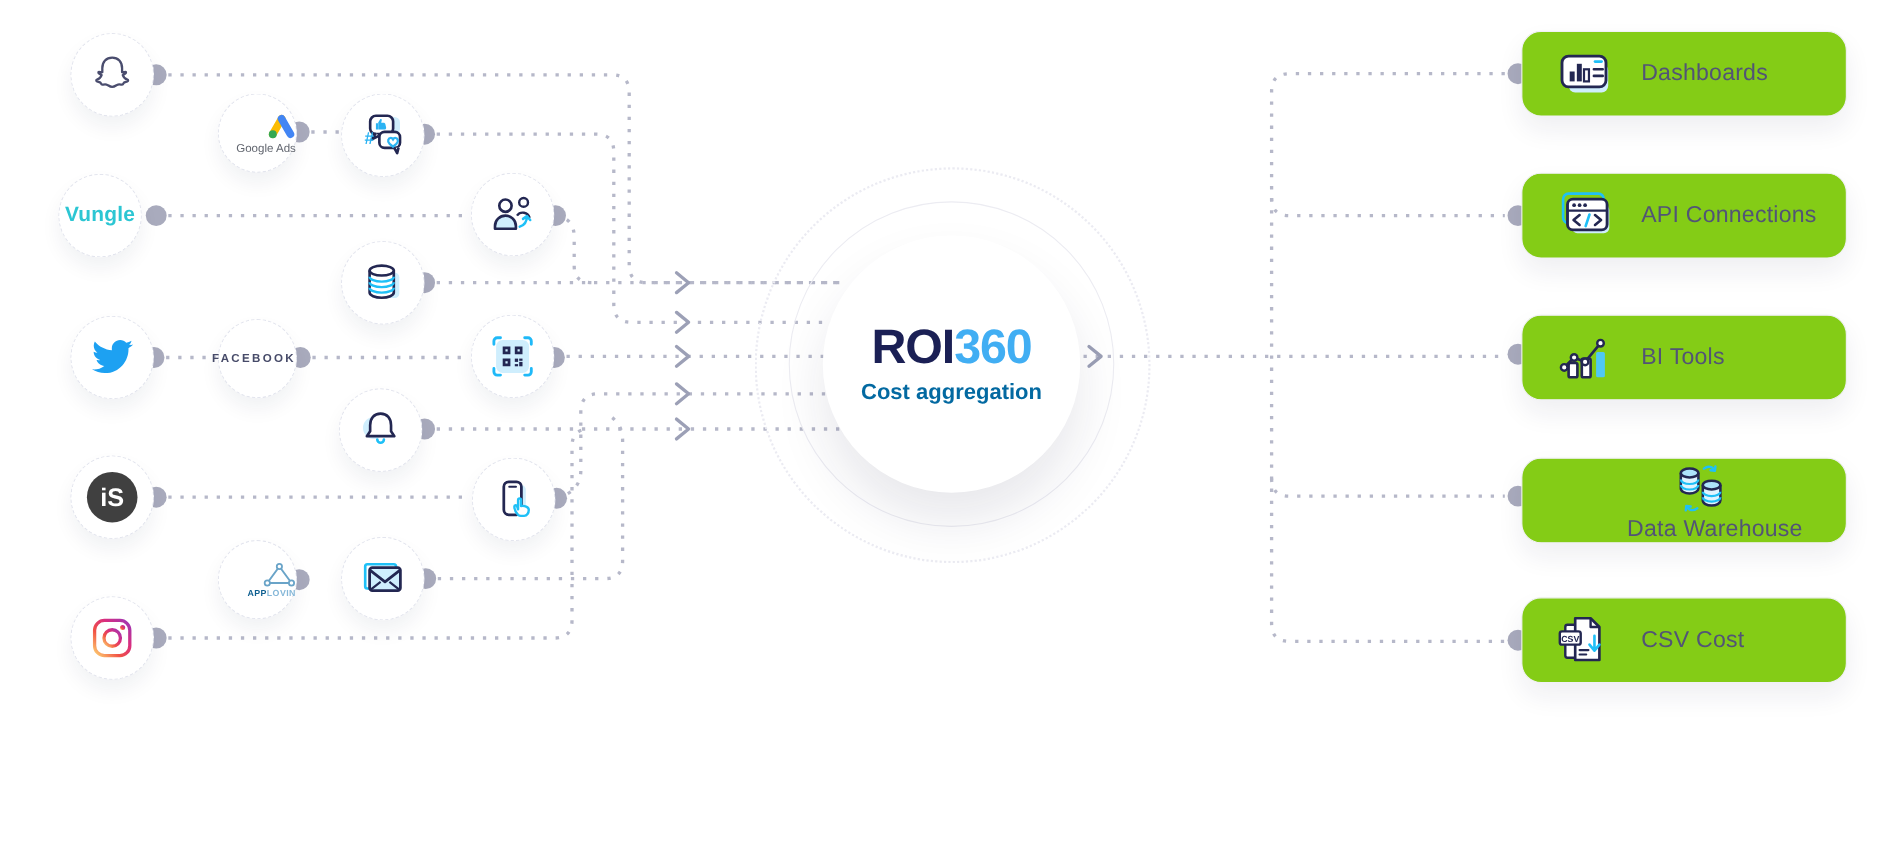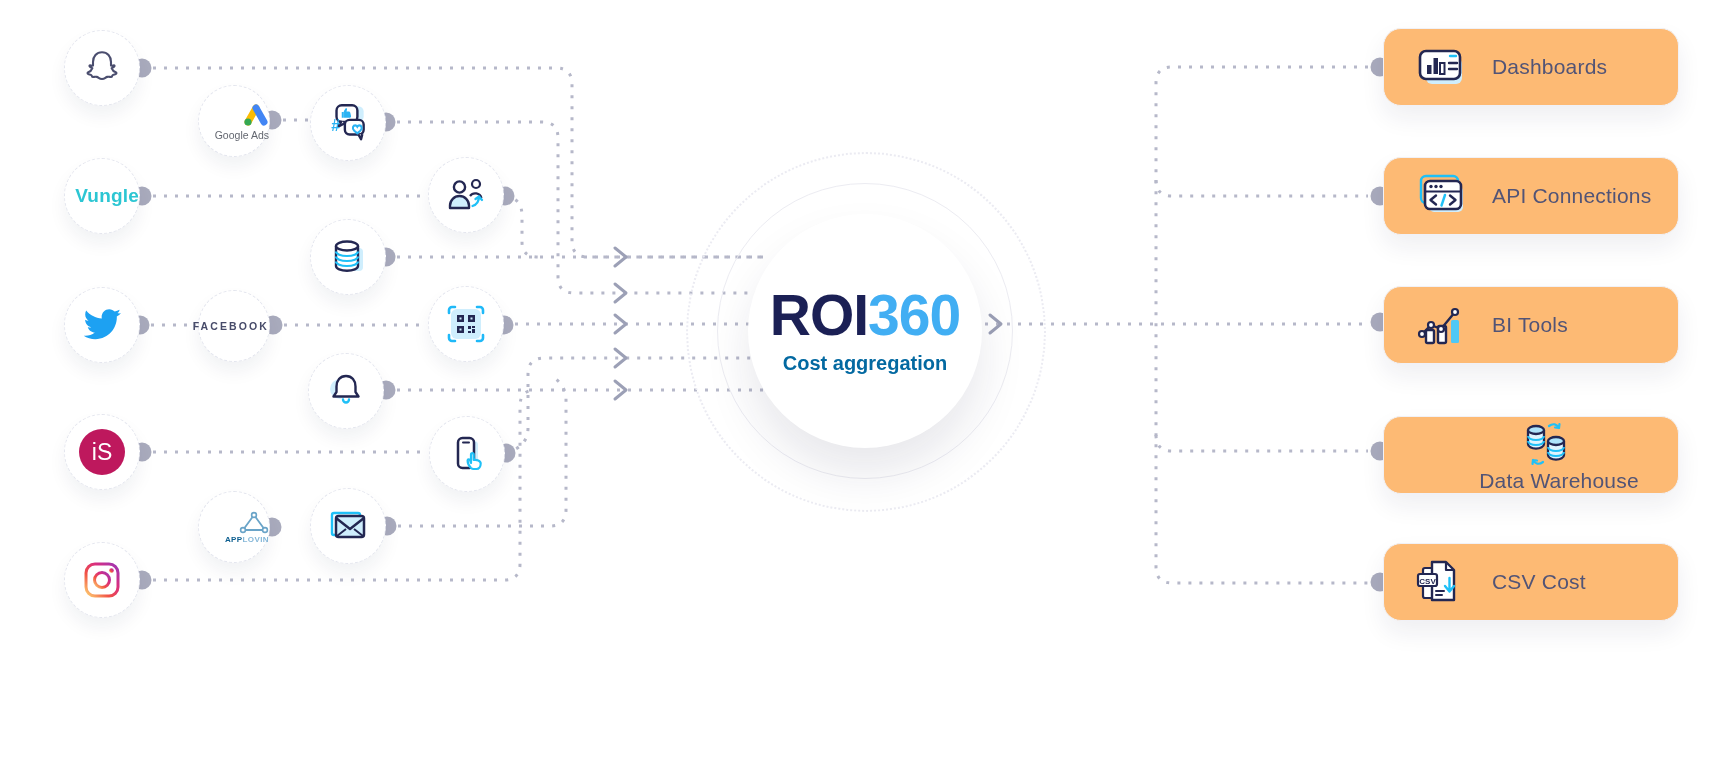--- a/index.html
+++ b/index.html
@@ -9,42 +9,42 @@
 
   
   .node{position:absolute;background:#fff;border-radius:50%;
         border:1px dashed #e3e5ee;box-shadow:0 10px 18px rgba(25,28,70,.06);
         display:flex;align-items:center;justify-content:center;flex-direction:column;box-sizing:border-box;}
   .n76{width:76px;height:76px;}
   .n72{width:72px;height:72px;align-items:flex-end;}
   .vungle-text{color:#2cc6d3;font-size:19px;font-weight:700;letter-spacing:.2px;}
   .fb-text{color:#474b69;font-size:10.5px;font-weight:700;letter-spacing:2.1px;}
   .gads-label{color:#636770;font-size:10.5px;margin-top:2px;}
-  .is-badge{width:46px;height:46px;border-radius:50%;background:#be185d;color:#fff;
-            display:flex;align-items:center;justify-content:center;font-size:23px;font-weight:400;}
+  .is-badge{width:46px;height:46px;border-radius:50%;background:#404040;color:#fff;
+            display:flex;align-items:center;justify-content:center;font-size:23px;font-weight:700;}
   .al-text{font-size:8px;letter-spacing:.4px;margin-top:1px;}
   .al-b{color:#0e5f90;font-weight:700;}
   .al-l{color:#85b7d8;font-weight:700;}
 
   
   .hub{position:absolute;left:685px;top:151px;width:360px;height:360px;}
   .hub .ring-outer{position:absolute;left:1px;top:1px;width:356px;height:356px;border-radius:50%;
         border:2px dotted #ebebf2;}
   .hub .ring-inner{position:absolute;left:32px;top:32px;width:294px;height:294px;border-radius:50%;
         border:1px solid #ececf2;}
   .hub .core{position:absolute;left:63px;top:63px;width:234px;height:234px;border-radius:50%;
         background:#fff;box-shadow:0 26px 45px rgba(25,28,70,.10);
         display:flex;flex-direction:column;align-items:center;justify-content:center;}
-  .hub .title{font-size:57px;font-weight:800;letter-spacing:-1px;line-height:1;}
+  .hub .title{font-size:44px;font-weight:800;letter-spacing:-1px;line-height:1;}
   .hub .title .dark{color:#1b2055;}
   .hub .title .accent{color:#41aef3;}
   .hub .subtitle{margin-top:8px;font-size:20px;font-weight:700;color:#0369a1;}
 
   
-  .card{position:absolute;left:1383px;width:296px;height:78px;background:#fdba74;border-radius:18px;
+  .card{position:absolute;left:1383px;width:296px;height:78px;background:#84cc16;border-radius:18px;
         border:1px solid #f1f1f6;box-shadow:0 12px 24px rgba(25,28,70,.07);
         display:flex;align-items:center;box-sizing:border-box;padding-left:30px;}
   .card .cicon{width:52px;height:52px;flex:0 0 52px;}
   .card .clabel{margin-left:26px;font-size:21px;color:#525476;letter-spacing:.2px;}
 
   
   .brand{position:absolute;left:33px;top:690px;display:flex;align-items:center;}
   .brand .mark{width:52px;height:52px;}
   .brand .bname{margin-left:8px;font-size:29px;font-weight:700;color:#0d1a4d;letter-spacing:.2px;}
 </style>
@@ -127,21 +127,21 @@
       <rect x="12" y="6" width="20" height="16" rx="5" fill="#fff" stroke="#232752" stroke-width="2.3"></rect>
       <path d="M17 21 l-3.5 5.5 6 -3" fill="#fff" stroke="#232752" stroke-width="2.3" stroke-linejoin="round"></path>
       <path d="M17 12.5h2.2v5.5H17zM20 18h4.4c1 0 1.7-.8 1.5-1.8l-.7-3c-.2-.8-.9-1.2-1.7-1.2h-1.9l.5-2.2c.2-.9-1-1.4-1.5-.6l-1.6 2.6V18z" fill="#2bb3f3"></path>
       <rect x="20" y="20" width="18" height="14" rx="4.5" fill="#fff" stroke="#232752" stroke-width="2.3"></rect>
       <path d="M33 34 l2.5 4.5 1.2 -4.8" fill="#fff" stroke="#232752" stroke-width="2.3" stroke-linejoin="round"></path>
       <path d="M29 30.5 c-2.6-2.6-1-5.2 1-5.2 1 0 1.6.7 1.9 1.2.3-.5.9-1.2 1.9-1.2 2 0 3.6 2.6 1 5.2l-2.9 2.4z" fill="none" stroke="#2bb3f3" stroke-width="2"></path>
       <text x="7" y="31" font-size="15" font-weight="700" fill="#2bb3f3">#</text>
     </svg>
   </div>
 
-  <div class="node n76" style="left:64px;top:158px;align-items:flex-end;">
+  <div class="node n76" style="left:53px;top:158px;">
     <span class="vungle-text">Vungle</span>
   </div>
 
   <div class="node n76" style="left:428px;top:157px;">
     <svg width="46" height="46" viewBox="0 0 46 46">
       <path d="M27 24 a6.5 6.5 0 0 1 11.5 2" fill="none" stroke="#232752" stroke-width="2.2"></path>
       <circle cx="33" cy="12" r="4" fill="#fff" stroke="#232752" stroke-width="2.2"></circle>
       <path d="M7 36 v-2.5 a9.5 9.5 0 0 1 19 0 V36 z" fill="#cfeefd" stroke="#232752" stroke-width="2.4" stroke-linejoin="round"></path>
       <circle cx="16.5" cy="15" r="5.6" fill="#fff" stroke="#232752" stroke-width="2.4"></circle>
       <path d="M29.5 34 c4.5-1.5 6.5-5 6.5-9.5 m-3.5 2.5 l3.5-2.5 3 3.5" fill="none" stroke="#1fc0f7" stroke-width="2.3" stroke-linecap="round" stroke-linejoin="round"></path>

